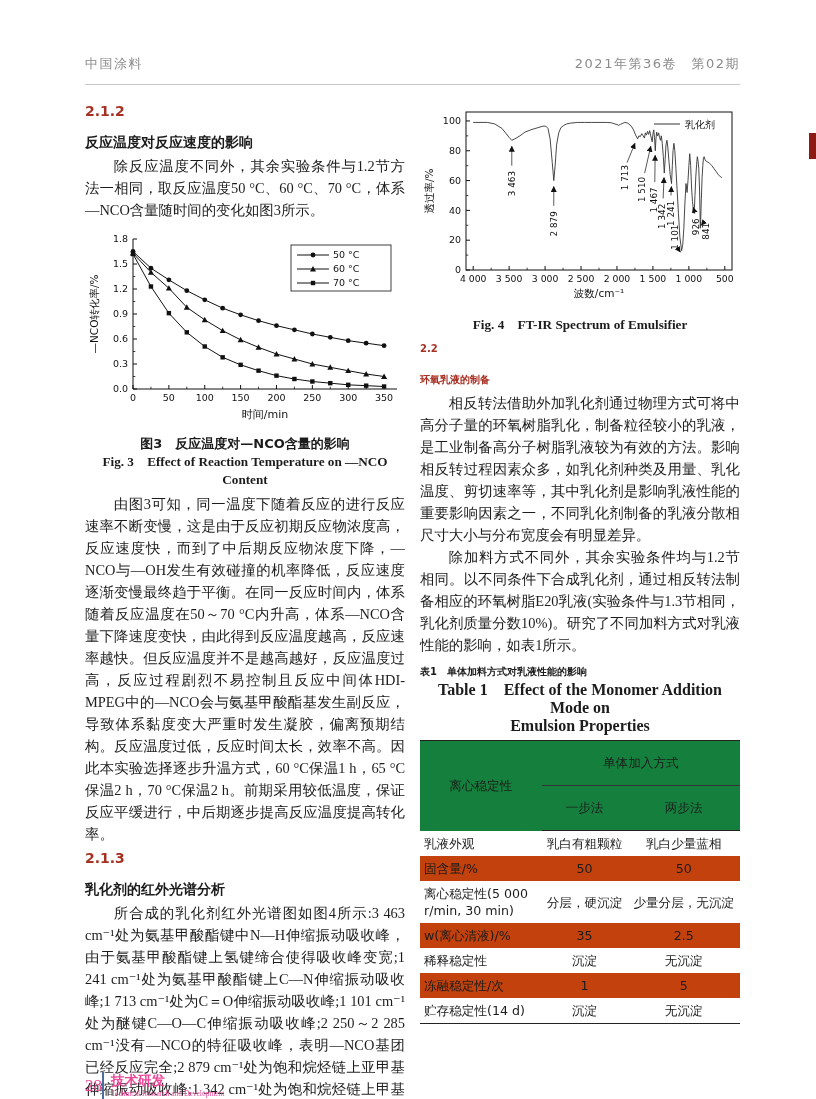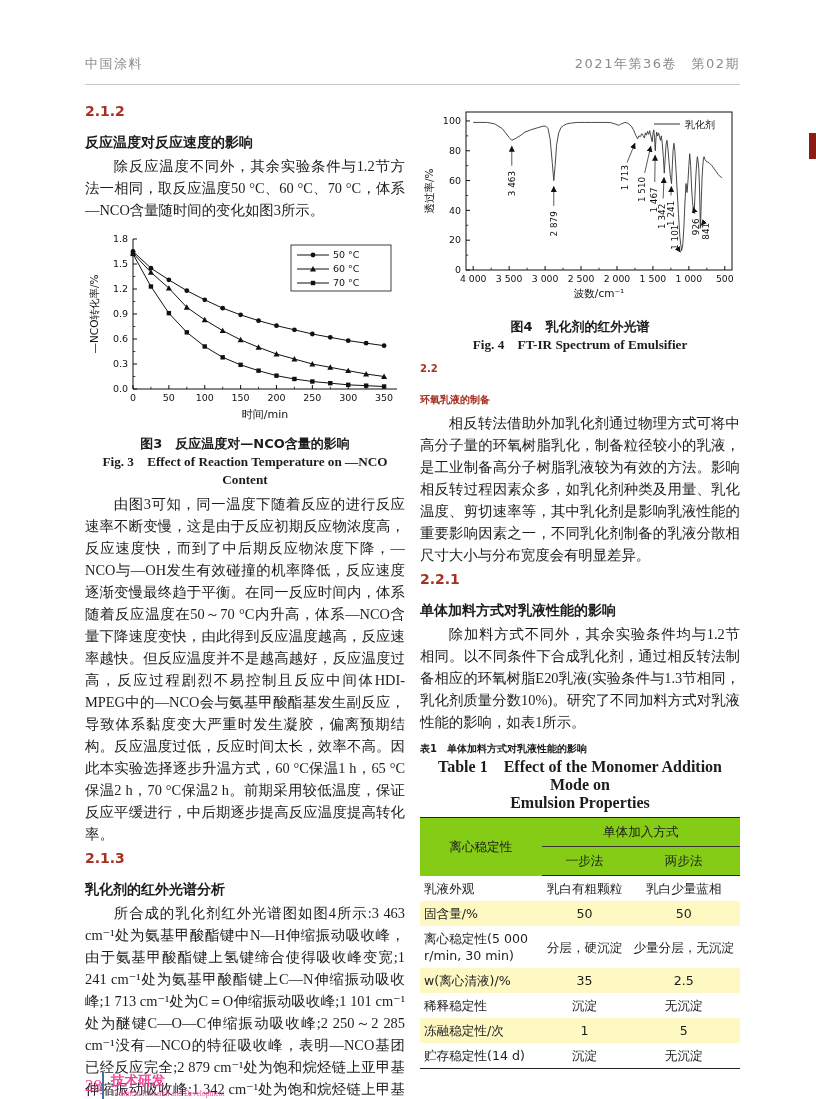--- a/index.html
+++ b/index.html
@@ -25,27 +25,27 @@
   .caption-cn{font-family:"DejaVu Sans",sans-serif;text-align:center;font-weight:bold;
        font-size:13px;line-height:18px;margin-top:2px;}
   .caption-en{text-align:center;font-weight:bold;font-size:13.2px;line-height:18px;
        font-family:"Liberation Serif",serif;margin-bottom:4px;}
   .tbl-cap-cn{font-family:"DejaVu Sans",sans-serif;font-weight:bold;
        font-size:10px;line-height:19px;margin-top:6px;}
   .tbl-cap-en{text-align:center;font-weight:bold;font-size:16px;line-height:18px;}
   table.t1{width:100%;border-collapse:collapse;font-family:"DejaVu Sans",sans-serif;
        font-size:12.6px;border-top:1.4px solid #222;border-bottom:1.4px solid #222;
        margin-top:5px;}
-  .t1 th{background:#84cc16;font-weight:normal;padding:3px 2px;text-align:center;}
+  .t1 th{background:#15803d;font-weight:normal;padding:11px 2px;text-align:center;}
   .t1 th.prop-h{width:38%;text-align:center;}
   .t1 th.group{border-bottom:1px solid #333;}
   .t1 thead tr:last-child th{border-bottom:1px solid #222;}
   .t1 td{padding:4px 3px;text-align:center;line-height:17px;}
   .t1 td.prop{text-align:left;padding-left:4px;}
-  .t1 tr.alt{background:#fef9c3;}
+  .t1 tr.alt{background:#c2410c;}
   .footer{position:absolute;left:85px;top:1072px;display:flex;align-items:flex-start;
        gap:0;color:#ec4899;}
   .footer .pgnum{font-size:17px;padding-top:4px;}
   .footer .sect{border-left:2px solid #4a6f9c;padding-left:7px;}
   .footer .sect-cn{font-family:"DejaVu Sans",sans-serif;font-weight:bold;font-size:13.5px;line-height:17px;}
   .footer .sect-en{font-size:7.5px;line-height:10px;}
 </style>
 </head>
 <body>
 
@@ -252,31 +252,26 @@
           <line x1="250.96378378378378" y1="91.47169811320755" x2="251.39513513513512" y2="82.52830188679245" stroke="#111" stroke-width="0.7" marker-end="url(#arr)"></line>
           <text x="250.53243243243244" y="109.35849056603774" font-size="8.8" text-anchor="middle" dy="3" transform="rotate(-90 250.53243243243244 109.35849056603774)">1 241</text>
           <line x1="257.21837837837836" y1="143.64150943396226" x2="260.3816216216216" y2="148.11320754716982" stroke="#111" stroke-width="0.7" marker-end="url(#arr)"></line>
           <text x="254.84594594594594" y="133.20754716981133" font-size="8.8" text-anchor="middle" dy="3" transform="rotate(-90 254.84594594594594 133.20754716981133)">1 101</text>
           <line x1="274.9756756756757" y1="109.35849056603774" x2="273.1783783783784" y2="103.39622641509433" stroke="#111" stroke-width="0.7" marker-end="url(#arr)"></line>
           <text x="275.6945945945946" y="122.77358490566039" font-size="8.8" text-anchor="middle" dy="3" transform="rotate(-90 275.6945945945946 122.77358490566039)">926</text>
           <line x1="284.9686486486487" y1="116.81132075471697" x2="281.23027027027024" y2="121.28301886792454" stroke="#111" stroke-width="0.7" marker-end="url(#arr)"></line>
           <text x="285.97513513513513" y="127.24528301886792" font-size="8.8" text-anchor="middle" dy="3" transform="rotate(-90 285.97513513513513 127.24528301886792)">841</text>
         </svg>
     </figure>
-    <div class="caption-cn">图4　乳化剂的红外光谱</div>
     <div class="caption-en">Fig. 4　FT-IR Spectrum of Emulsifier</div>
     <h3 class="sec red">
       <span class="sec-num">2.2</span>
       <span class="sec-title">环氧乳液的制备</span>
     </h3>
     <p class="indent">相反转法借助外加乳化剂通过物理方式可将中高分子量的环氧树脂乳化，制备粒径较小的乳液，是工业制备高分子树脂乳液较为有效的方法。影响相反转过程因素众多，如乳化剂种类及用量、乳化温度、剪切速率等，其中乳化剂是影响乳液性能的重要影响因素之一，不同乳化剂制备的乳液分散相尺寸大小与分布宽度会有明显差异。</p>
-    <h3 class="sec">
-      <span class="sec-num">2.2.1</span>
-      <span class="sec-title">单体加料方式对乳液性能的影响</span>
-    </h3>
     <p class="indent">除加料方式不同外，其余实验条件均与1.2节相同。以不同条件下合成乳化剂，通过相反转法制备相应的环氧树脂E20乳液(实验条件与1.3节相同，乳化剂质量分数10%)。研究了不同加料方式对乳液性能的影响，如表1所示。</p>
     <div class="tbl-cap-cn">表1　单体加料方式对乳液性能的影响</div>
     <div class="tbl-cap-en">Table 1　Effect of the Monomer Addition Mode on</div>
     <div class="tbl-cap-en">Emulsion Properties</div>
     <table class="t1">
       <thead>
         <tr>
           <th rowspan="2" class="prop-h">离心稳定性</th>
           <th colspan="2" class="group">单体加入方式</th>
         </tr>

